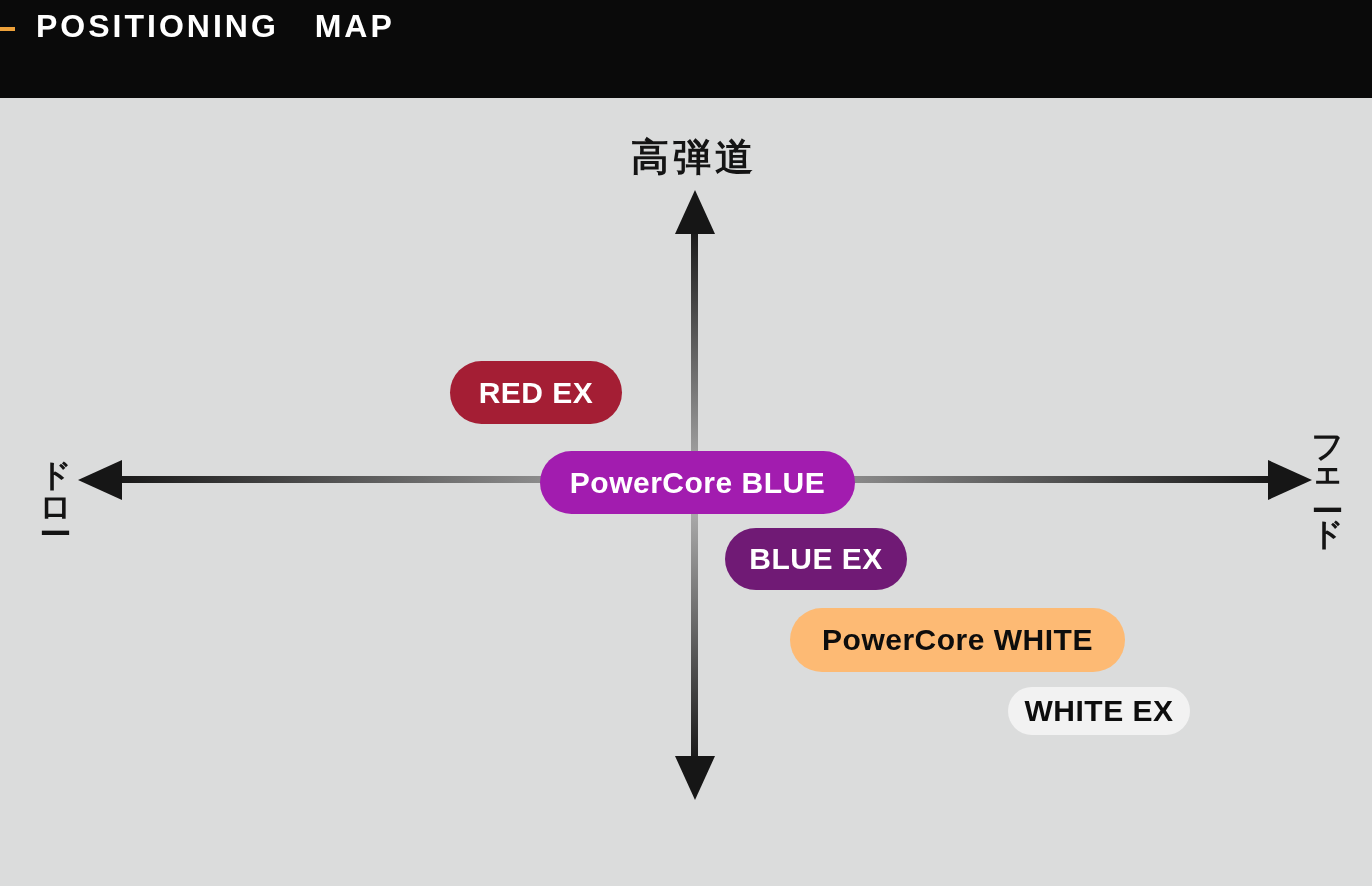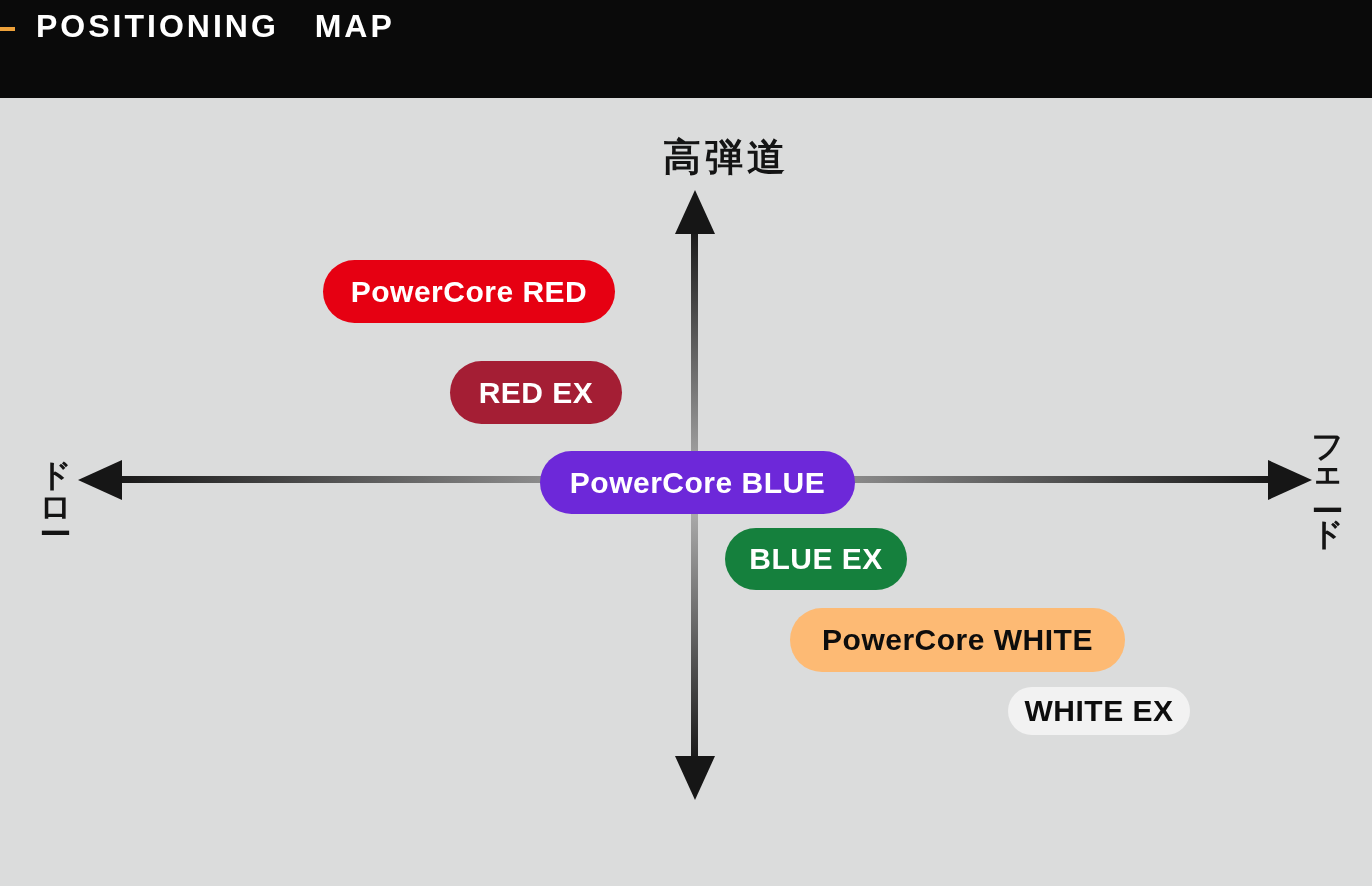--- a/index.html
+++ b/index.html
@@ -89,21 +89,21 @@
 
   
   .axis-label {
     position: absolute;
     color: #141414;
     font-weight: bold;
     z-index: 2;
     white-space: nowrap;
   }
   .axis-label-top {
-    left: 726px; top: 34px;
+    left: 694px; top: 34px;
     transform: translateX(-50%);
     font-size: 38px;
     letter-spacing: 4px;
     text-align: right;
   }
   .axis-label-bottom {
     left: 694px; top: 706px;
     transform: translateX(-50%);
     font-size: 38px;
     letter-spacing: 4px;
@@ -159,26 +159,25 @@
     <div class="axis-line-h"></div>
     <div class="arrowhead arrow-up"></div>
     <div class="arrowhead arrow-down"></div>
     <div class="arrowhead arrow-left"></div>
     <div class="arrowhead arrow-right"></div>
 
     <div class="axis-label axis-label-top">高弾道</div>
     <div class="axis-label axis-label-left">ドロー</div>
     <div class="axis-label axis-label-right">フェード</div>
 
-    <div class="pill pill-pc-red" style="background: rgb(230, 0, 18); color: rgb(255, 255, 255);">PowerCore RED</div>
 
     <div class="pill pill-red-ex" style="background: rgb(164, 30, 52); color: rgb(255, 255, 255); margin-top: 20px;">RED EX</div>
 
-    <div class="pill pill-pc-blue" style="background: #6d28d9; color: rgb(255, 255, 255);">PowerCore BLUE</div>
+    <div class="pill pill-pc-blue" style="background: #a21caf; color: rgb(255, 255, 255);">PowerCore BLUE</div>
 
-    <div class="pill pill-blue-ex" style="background: #15803d; color: rgb(255, 255, 255);">BLUE EX</div>
+    <div class="pill pill-blue-ex" style="background: #701a75; color: rgb(255, 255, 255);">BLUE EX</div>
 
     <div class="pill pill-pc-white" style="background: #fdba74; color: rgb(13, 13, 13);">PowerCore WHITE</div>
 
     <div class="pill pill-white-ex" style="background: rgb(242, 242, 242); color: rgb(13, 13, 13);">WHITE EX</div>
 
   </div>
 </div>
 
 </body></html>

